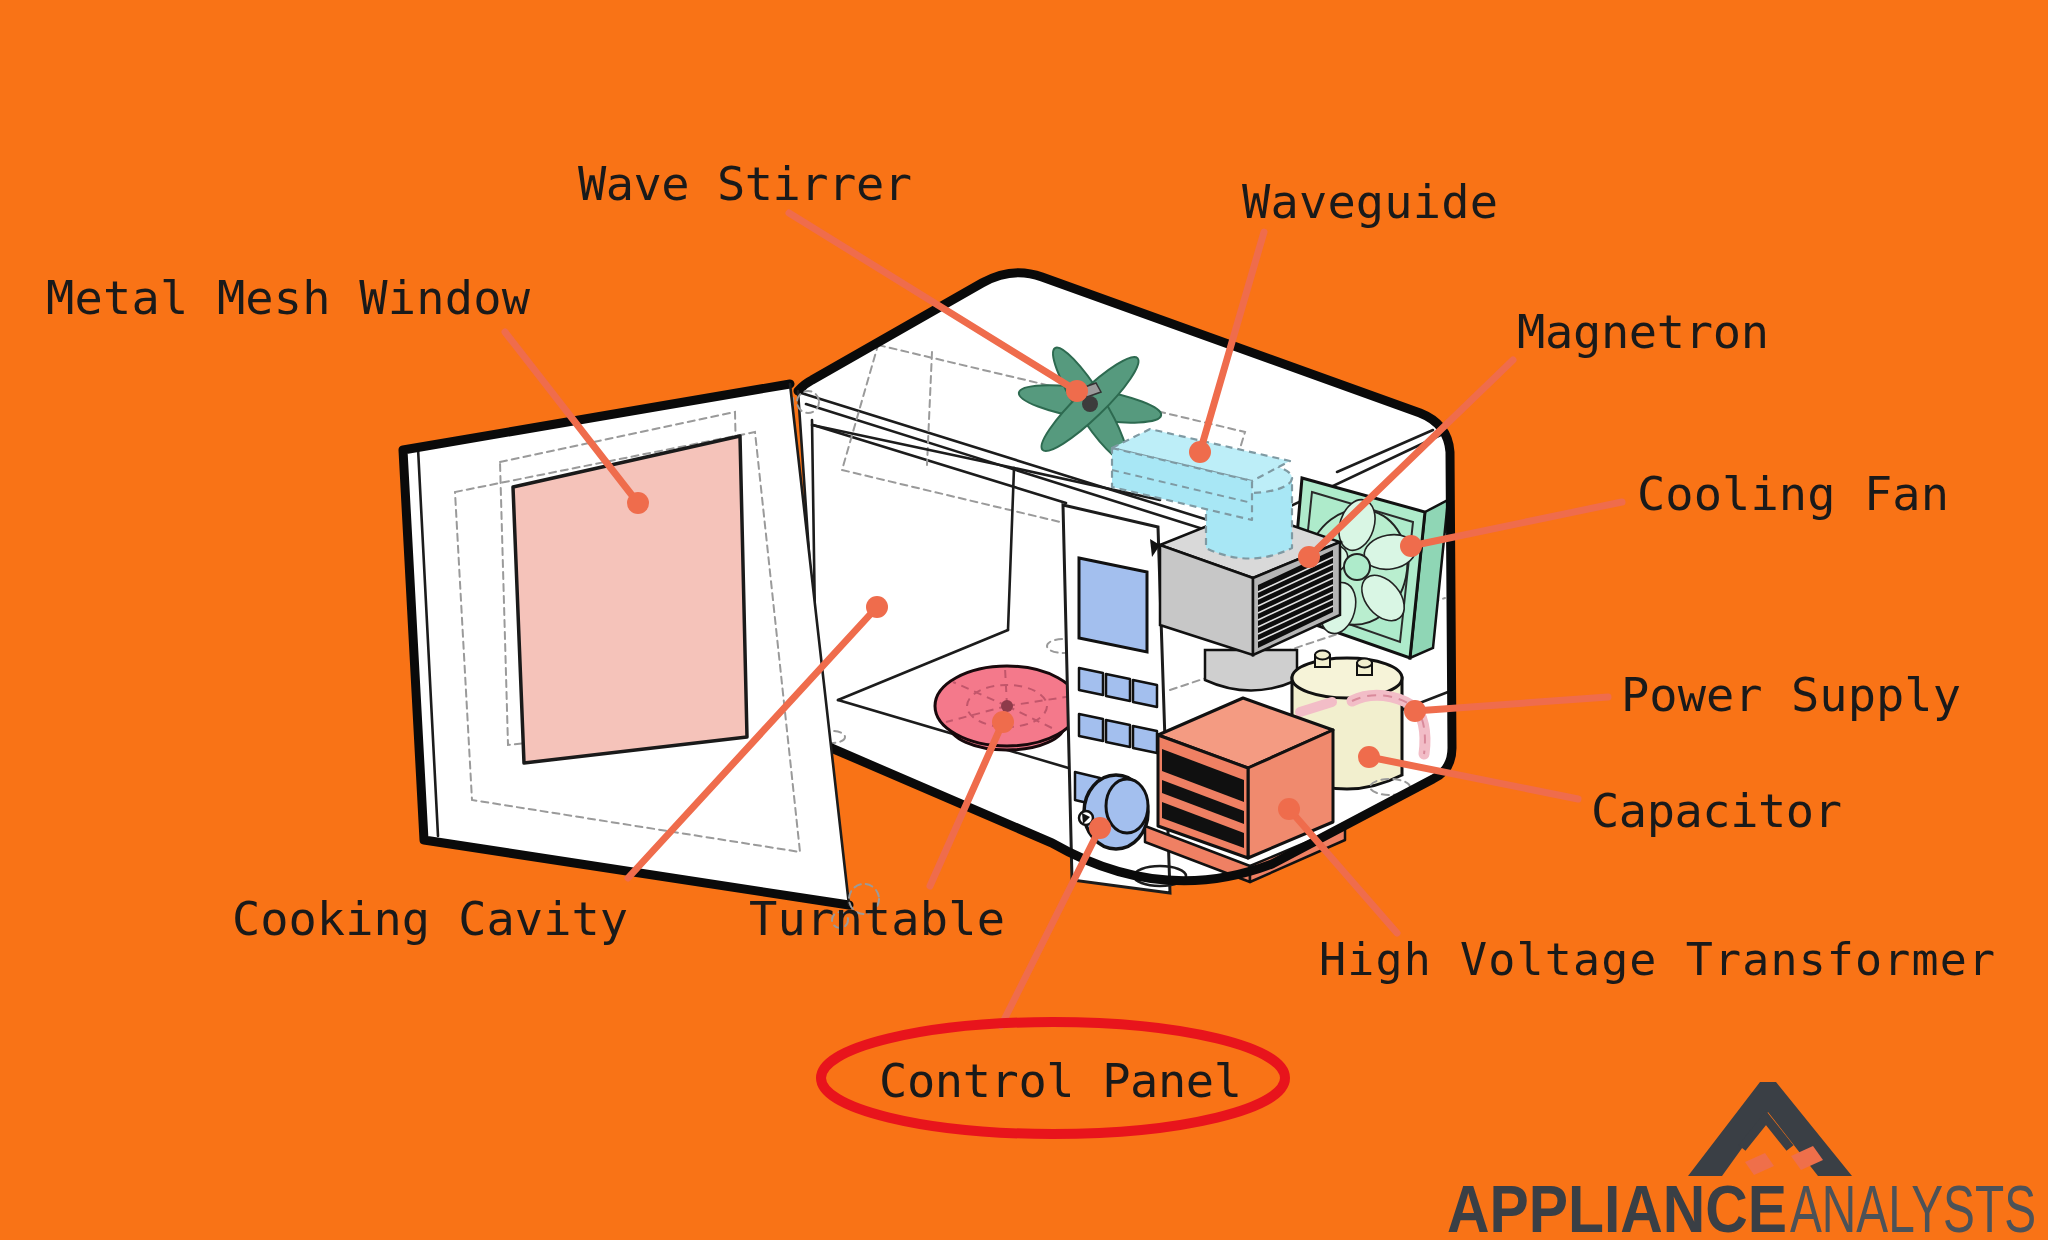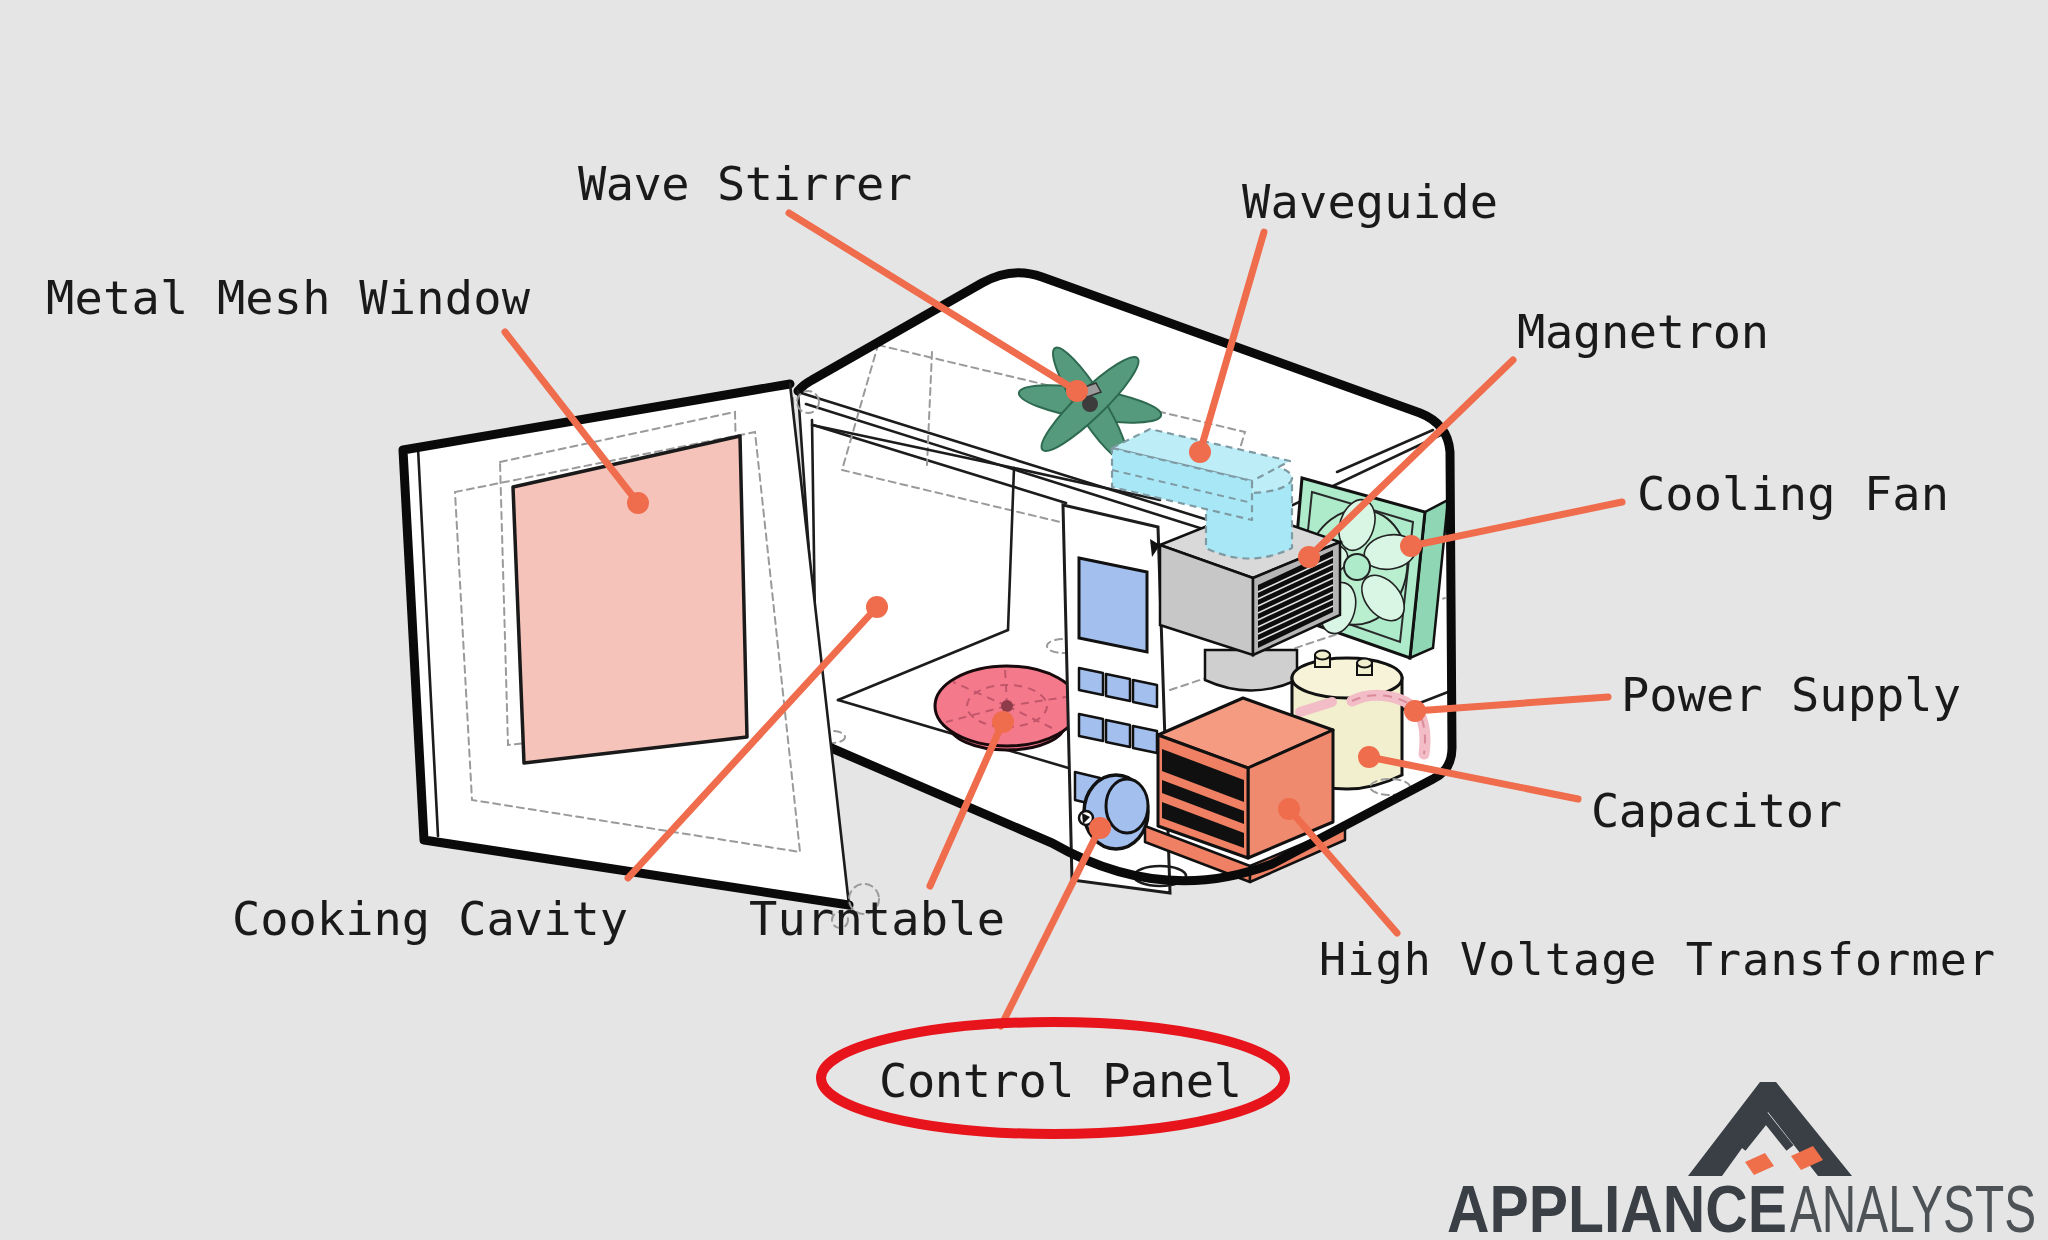--- a/index.html
+++ b/index.html
@@ -1,16 +1,16 @@
 <!DOCTYPE html>
 <html><head>
 <meta charset="utf-8">
 <style>
   html,body{margin:0;padding:0;background:#ffffff;}
-  .stage{position:relative;width:2048px;height:1240px;background:#e5e5e5;overflow:hidden;text-decoration:underline;}
+  .stage{position:relative;width:2048px;height:1240px;background:#f97316;overflow:hidden;text-decoration:underline;}
   svg{display:block;}
   .part-label{font-family:"DejaVu Sans Mono","Liberation Mono",monospace;fill:#1a1a1a;}
   .logo-word{font-family:"Liberation Sans","DejaVu Sans",sans-serif;}
   .thin{stroke:#1c1c1c;stroke-width:2.6;fill:none;stroke-linecap:round;stroke-linejoin:round;}
   .dash{stroke:#9a9a9a;stroke-width:2;fill:none;stroke-dasharray:7 5;stroke-linecap:round;}
   .thick{stroke:#0a0a0a;stroke-width:9;fill:none;stroke-linecap:round;stroke-linejoin:round;}
   .leader{stroke-width:7;fill:none;stroke-linecap:round;}
 </style>
 </head>
 <body>

